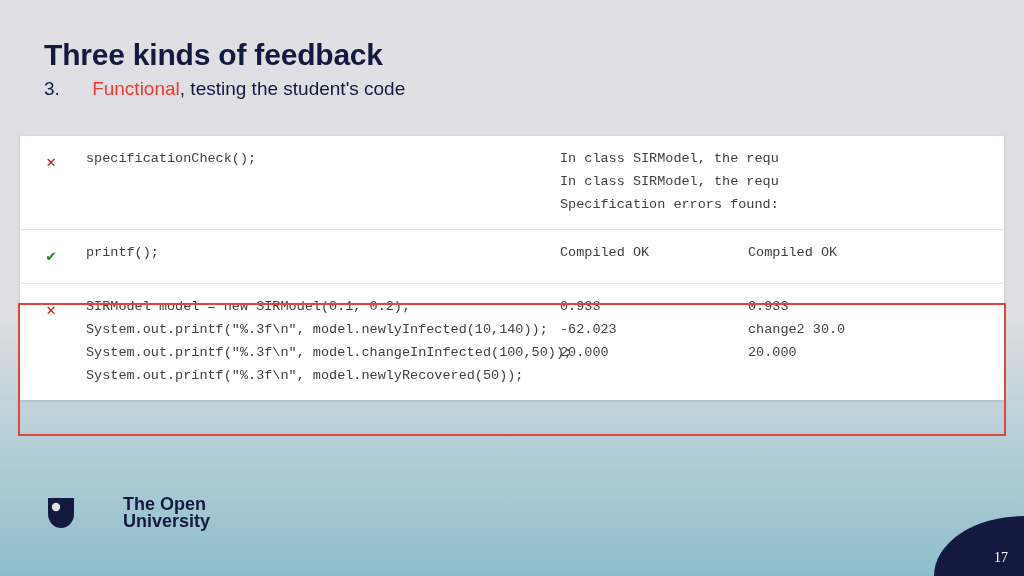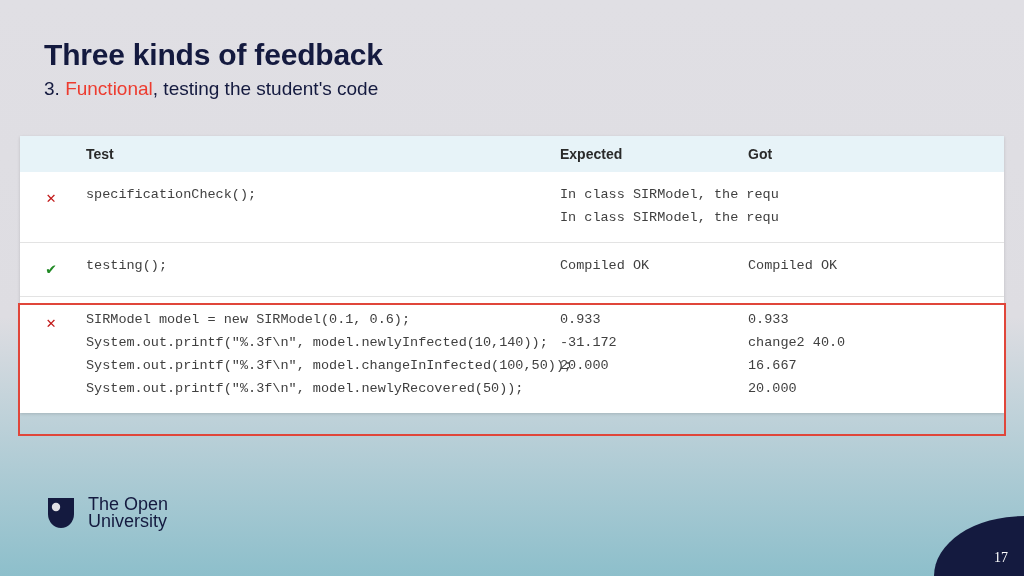--- a/index.html
+++ b/index.html
@@ -5,21 +5,21 @@
   * { margin: 0; padding: 0; box-sizing: border-box; }
   html, body { width: 1024px; height: 576px; font-family: "Segoe UI", Arial, sans-serif; overflow: hidden; }
   .slide {
     position: relative;
     width: 1024px; height: 576px;
     background: linear-gradient(180deg, #e0dfe4 0%, #dedde2 55%, #8dbfcb 100%);
   }
   .title-block { position: absolute; left: 44px; top: 38px; }
   .title { color: #141a3f; font-size: 30px; font-weight: 700; letter-spacing: -0.2px; }
   .subtitle { color: #141a3f; font-size: 19px; margin-top: 6px; font-weight: 400; }
-  .subtitle .accent { color: #ed3b2f; }
+  .subtitle .accent { color: #ed3b2f; margin-left: 27px; }
 
   .table-wrap {
     position: absolute; left: 20px; top: 136px; width: 984px;
     background: #fff; box-shadow: 0 1px 3px rgba(0,0,0,.15);
   }
   .thead {
     display: flex; align-items: center;
     background: #e7f3f8; height: 36px;
     font-weight: 700; color: #2a2a2a; font-size: 14px;
   }
@@ -42,21 +42,21 @@
 
   .highlight-box {
     position: absolute;
     left: 18px; top: 303px;
     width: 988px; height: 133px;
     border: 2px solid #e0463a;
     pointer-events: none;
   }
 
   .logo { position: absolute; left: 44px; bottom: 46px; display: flex; align-items: center; gap: 10px; color: #141a3f; }
-  .logo-text { line-height: 0.95; font-weight: 400; font-size: 18px; }
+  .logo-text { line-height: 0.95; font-weight: 700; font-size: 18px; margin-left: 35px; }
 
   .corner {
     position: absolute; right: 0; bottom: 0;
     width: 90px; height: 60px;
     background: #141a3f;
     border-top-left-radius: 90px 60px;
   }
   .page-num {
     position: absolute; right: 16px; bottom: 10px;
     color: #fff; font-size: 14px; font-family: Liberation Serif, serif;
@@ -68,74 +68,68 @@
 <div class="slide">
 
   <div class="title-block">
     <div class="title">Three kinds of feedback</div>
     <div class="subtitle">
       <span>3. </span><span class="accent">Functional</span><span>, testing the student's code</span>
     </div>
   </div>
 
   <div class="table-wrap">
-    <div class="thead">
-      <div class="col-icon"></div>
-      <div class="col-test">Test</div>
-      <div class="col-exp">Expected</div>
-      <div class="col-got">Got</div>
-    </div>
 
     <div class="row">
       <div class="col-icon">
           <span class="status-cross">✕</span>
         </div>
       <div class="col-test cell-lines">
           <div>specificationCheck();</div>
         </div>
       <div class="col-got cell-lines">
         <div>In class SIRModel, the requ</div>
         <div>In class SIRModel, the requ</div>
+        <div>Specification errors found:</div>
       </div>
     </div>
 
     <div class="row">
       <div class="col-icon">
           <span class="status-check">✔</span>
         </div>
       <div class="col-test cell-lines">
-          <div>testing();</div>
+          <div>printf();</div>
         </div>
       <div class="col-exp cell-lines">
           <div>Compiled OK</div>
         </div>
       <div class="col-got cell-lines">
           <div>Compiled OK</div>
         </div>
     </div>
 
     <div class="row">
       <div class="col-icon">
           <span class="status-cross">✕</span>
         </div>
       <div class="col-test cell-lines">
-        <div>SIRModel model = new SIRModel(0.1, 0.6);</div>
+        <div>SIRModel model = new SIRModel(0.1, 0.2);</div>
         <div>System.out.printf("%.3f\n", model.newlyInfected(10,140));</div>
         <div>System.out.printf("%.3f\n", model.changeInInfected(100,50));</div>
         <div>System.out.printf("%.3f\n", model.newlyRecovered(50));</div>
       </div>
       <div class="col-exp cell-lines">
         <div>0.933</div>
-        <div>-31.172</div>
+        <div>-62.023</div>
         <div>20.000</div>
       </div>
       <div class="col-got cell-lines">
         <div>0.933</div>
-        <div>change2 40.0</div>
-        <div>16.667</div>
+        <div>change2 30.0</div>
         <div>20.000</div>
       </div>
     </div>
   </div>
 
   <div class="highlight-box"></div>
 
   <div class="logo">
     <svg width="34" height="34" viewBox="0 0 34 34">
       <path d="M4 2 H30 V18 A13 14 0 0 1 17 32 A13 14 0 0 1 4 18 Z" fill="#141a3f"></path>

